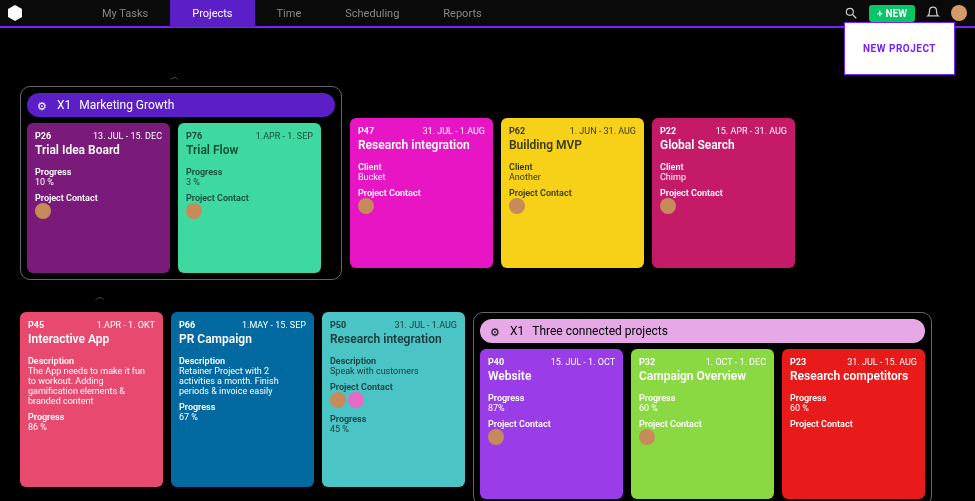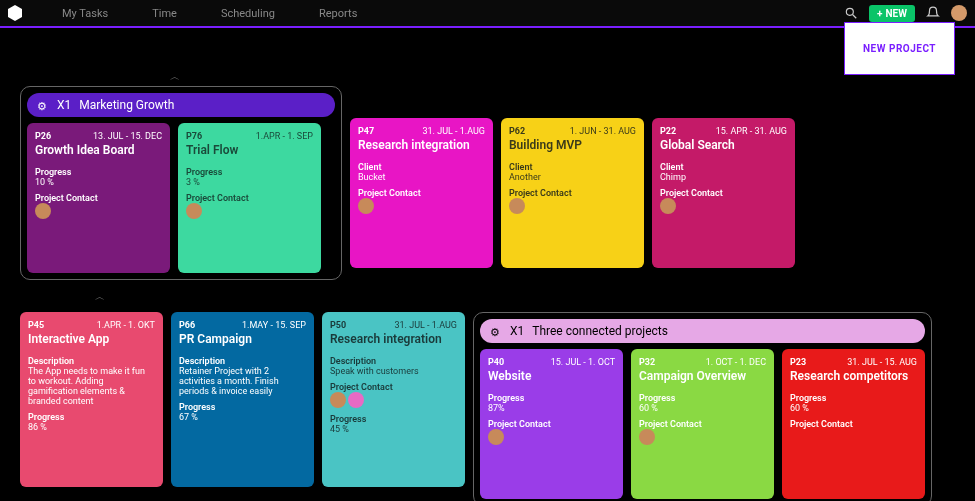--- a/index.html
+++ b/index.html
@@ -1,17 +1,17 @@
 <!DOCTYPE html>
 <html><head>
 <meta charset="utf-8">
 <style>
 * { margin:0; padding:0; box-sizing:border-box; font-family:-apple-system,BlinkMacSystemFont,"Segoe UI",Roboto,sans-serif; }
 body { background:#000; color:#fff; width:975px; height:501px; overflow:hidden; }
-.topbar { height:28px; background:#0a0a0a; border-bottom:2px solid #7a1fff; display:flex; align-items:center; padding:0 8px; font-size:11px; color:#888; }
+.topbar { height:28px; background:#0a0a0a; border-bottom:2px solid #7a1fff; display:flex; align-items:center; padding:0 8px; font-size:11px; color:#888;gap:40px; }
 .logo { width:14px; height:16px; background:#fff; clip-path:polygon(50% 0,100% 25%,100% 75%,50% 100%,0 75%,0 25%); margin-right:18px; }
 .nav { display:flex; gap:0; }
 .nav-item { padding:0 22px; height:28px; display:flex; align-items:center; cursor:pointer; }
 .nav-item.active { background:#5b1fc7; color:#fff; }
 .topright { margin-left:auto; display:flex; align-items:center; gap:10px; }
 .icon-btn { width:16px; height:16px; display:flex; align-items:center; justify-content:center; cursor:pointer; color:#ccc; }
 .new-btn { background:#0ac468; color:#fff; font-size:10px; font-weight:bold; padding:3px 8px; border-radius:3px; cursor:pointer; display:flex; align-items:center; gap:3px; }
 .avatar-s { width:16px; height:16px; border-radius:50%; background:#d49a6a; }
 .subbar { height:40px; display:flex; align-items:center; justify-content:flex-end; padding:0 20px; }
 .new-project { border:1px solid #7a1fff; color:#7a1fff; background:#fff; padding:20px 18px; font-size:10px; font-weight:bold; letter-spacing:.5px; cursor:pointer; }
@@ -33,20 +33,21 @@
 .group2 .group-hdr { background:#e6a8e6; color:#000; }
 svg { width:14px; height:14px; }
 </style>
 </head>
 <body>
 
 <div class="topbar">
   <div class="logo"></div>
   <div class="nav">
     <div class="nav-item">My Tasks</div>
+    <div class="nav-item active">Projects</div>
     <div class="nav-item">Time</div>
     <div class="nav-item">Scheduling</div>
     <div class="nav-item">Reports</div>
   </div>
   <div class="topright">
     <div class="icon-btn">
         <svg viewBox="0 0 24 24" fill="none" stroke="currentColor" stroke-width="2">
           <circle cx="10" cy="10" r="6"></circle>
           <line x1="15" y1="15" x2="21" y2="21"></line>
         </svg>
@@ -77,21 +78,21 @@
         <span class="gear"></span>
         <span>X1</span>
         <span>Marketing Growth</span>
       </div>
       <div class="cards">
         <div class="card" style="background:#7a1a7a">
           <div class="card-top">
               <b>P26</b>
               <span>13. JUL - 15. DEC</span>
             </div>
-          <div class="card-title">Growth Idea Board</div>
+          <div class="card-title">Trial Idea Board</div>
           <div class="lbl">Progress</div><div class="val">10 %</div>
           <div class="lbl">Project Contact</div><div class="avatar-x"></div>
         </div>
         <div class="card" style="background:#3dd9a0;color:#1a4a3a">
           <div class="card-top">
               <b>P76</b>
               <span>1.APR - 1. SEP</span>
             </div>
           <div class="card-title">Trial Flow</div>
           <div class="lbl">Progress</div><div class="val">3 %</div>

